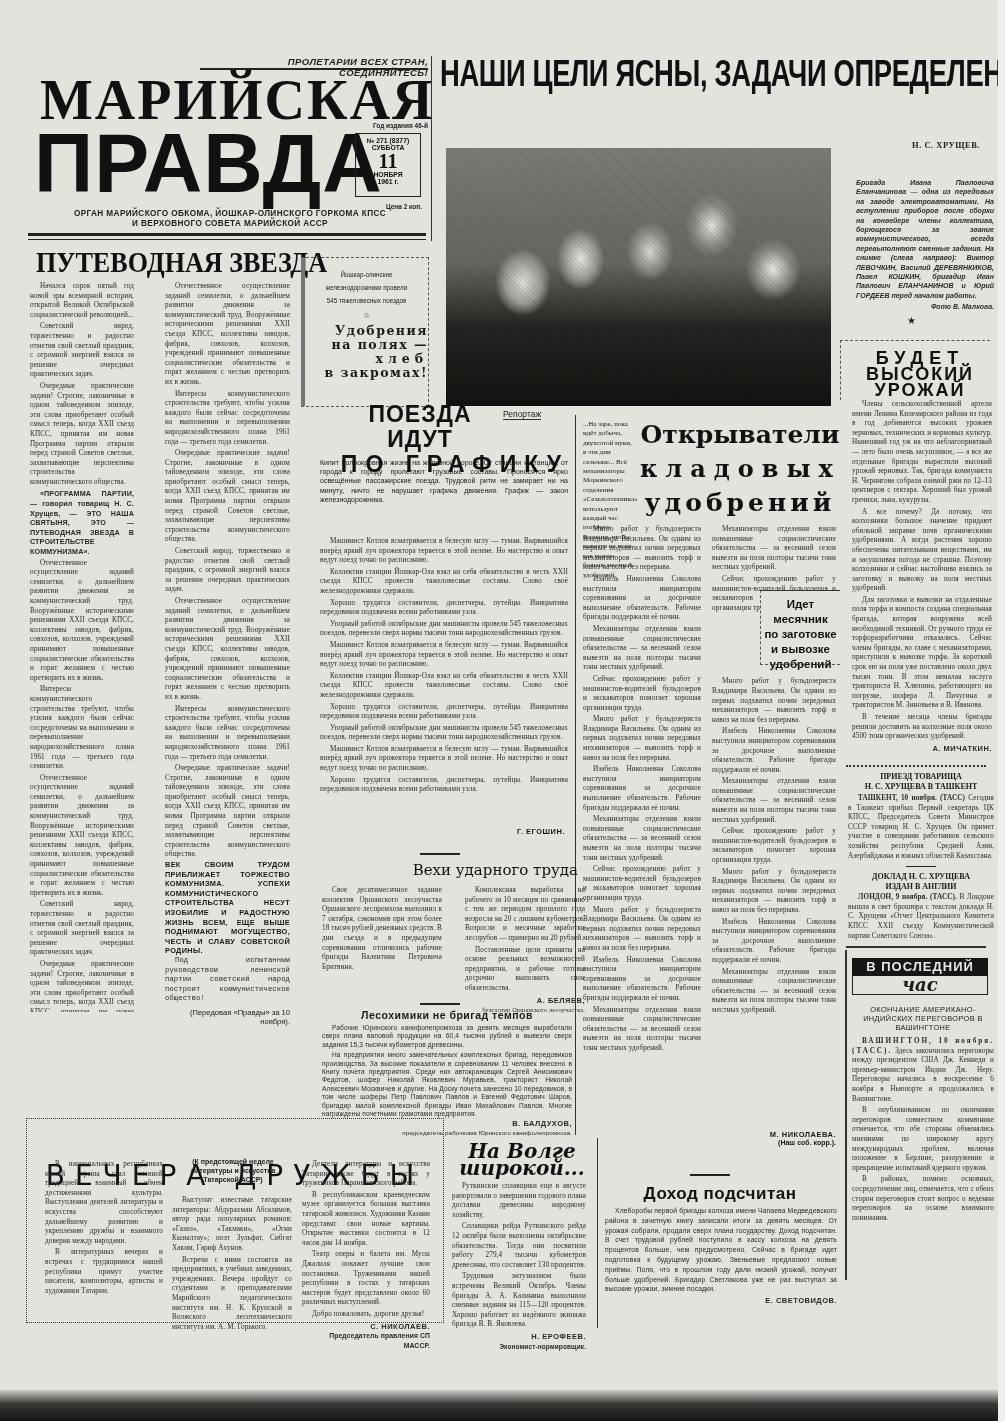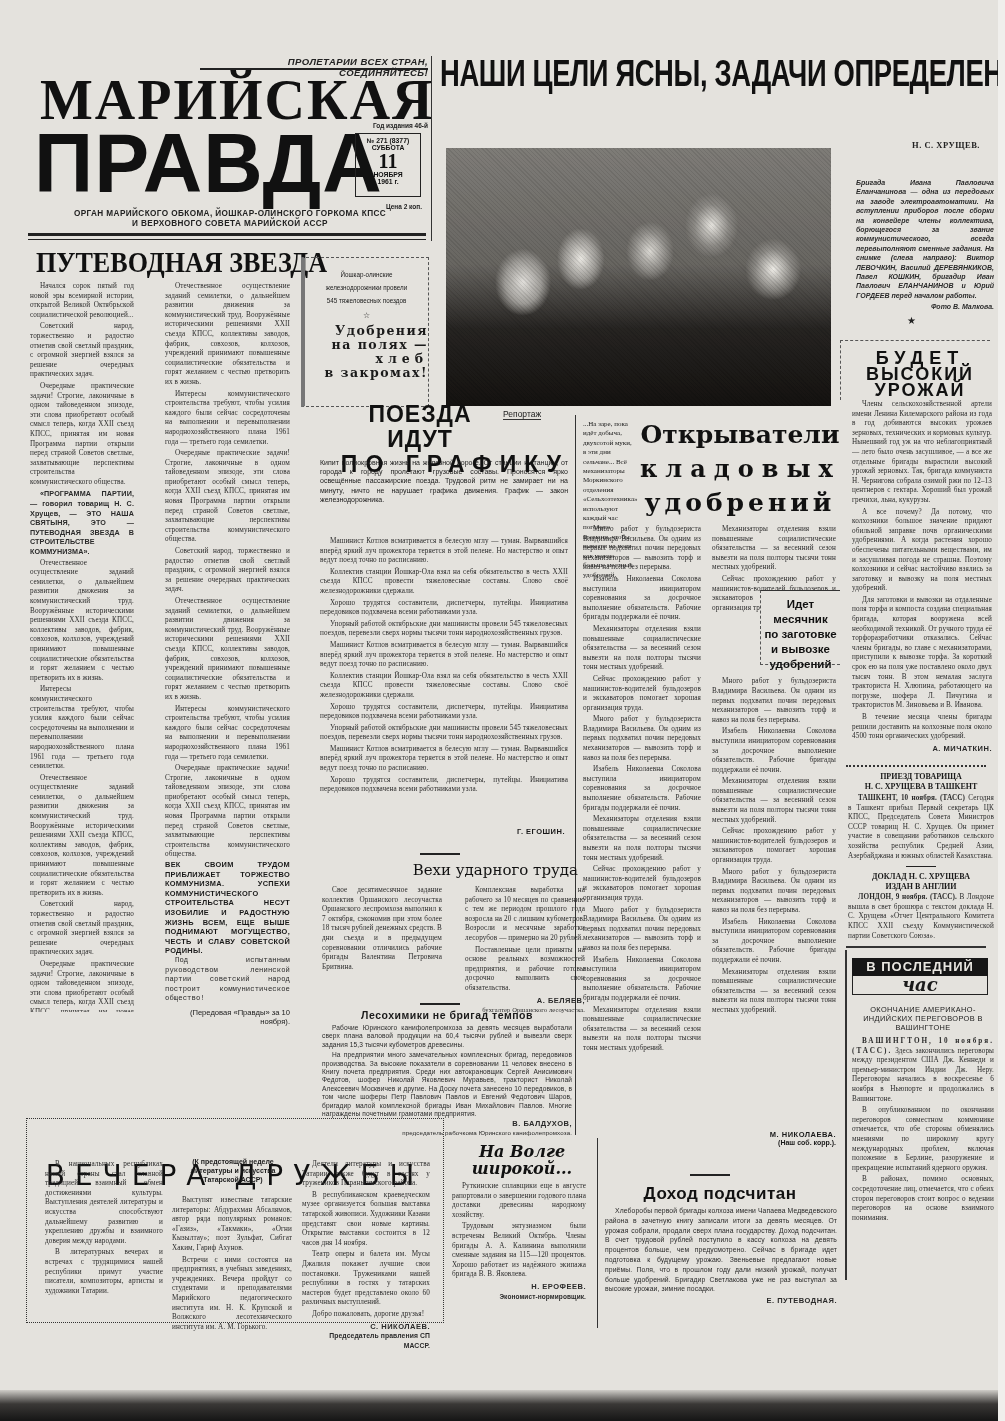--- a/index.html
+++ b/index.html
@@ -265,34 +265,35 @@
   </div>
   <div class="abs body-text" style="left:302px;top:1160px;width:128px;">
     <p>Деятели литературы и искусства Татарии также будут в гостях у тружеников Параньгинского района.</p>
     <p>В республиканском краеведческом музее организуется большая выставка татарской живописи. Художники Казани представят свои новые картины. Открытие выставки состоится в 12 часов дня 14 ноября.</p>
     <p>Театр оперы и балета им. Мусы Джалиля покажет лучшие свои постановки. Тружениками нашей республики в гостях у татарских мастеров будет представлено около 60 различных выступлений.</p>
     <p>Добро пожаловать, дорогие друзья!</p>
     <div class="sig">С. НИКОЛАЕВ.</div>
     <div style="font-family:'Liberation Sans',sans-serif;font-weight:bold;font-size:6.8px;text-align:right;">Председатель правления СП МАССР.</div>
   </div>
 
-  <div class="abs" style="left:452px;top:1143px;width:140px;text-align:center;font-family:'DejaVu Serif',serif;font-style:italic;font-weight:bold;font-size:16px;line-height:17px;color:#111;">
+  <div class="abs" style="left:452px;top:1143px;width:140px;text-align:center;font-family:'DejaVu Serif',serif;font-style:italic;font-weight:bold;font-size:20px;line-height:17px;color:#111;">
     <div>На Волге</div>
     <div>широкой...</div>
   </div>
   <div class="abs body-text" style="left:452px;top:1182px;width:134px;">
     <p>Руткинские сплавщики еще в августе рапортовали о завершении годового плана доставки древесины народному хозяйству.</p>
+    <p>Сплавщики рейда Руткинского рейда 12 октября были выполнены октябрьские обязательства. Тогда они посвятили работу 279,4 тысячи кубометров древесины, что составляет 130 процентов.</p>
     <p>Трудовым энтузиазмом были встречены Великий Октябрь. Члены бригады А. А. Калинина выполнили сменные задания на 115—120 процентов. Хорошо работает из надёжного экипажа бригада В. В. Яковлева.</p>
     <div class="sig">Н. ЕРОФЕЕВ.</div>
     <div style="font-family:'Liberation Sans',sans-serif;font-weight:bold;font-size:6.5px;text-align:right;">Экономист-нормировщик.</div>
   </div>
   <div class="vrule" style="left:597px;top:1138px;height:190px;"></div>
 
   <div class="rule" style="left:690px;top:1174px;width:40px;height:1.5px;"></div>
   <div class="abs" style="left:605px;top:1183px;width:230px;text-align:center;font-family:'Liberation Sans',sans-serif;font-weight:bold;font-size:17px;line-height:22px;color:#111;letter-spacing:0.5px;">Доход подсчитан</div>
   <div class="abs body-text" style="left:605px;top:1206px;width:232px;font-family:'Liberation Sans',sans-serif;font-size:6.8px;line-height:9.8px;">
     <p>Хлеборобы первой бригады колхоза имени Чапаева Медведевского района в зачетную книгу записали итоги за девять месяцев. От урожая собрали, продали сверх плана государству. Доход подсчитан. В счет трудовой рублей поступило в кассу колхоза на девять процентов больше, чем предусмотрено. Сейчас в бригаде идет подготовка к будущему урожаю. Звеньевые предлагают новые приёмы. Поля, что в прошлом году дали низкий урожай, получат больше удобрений. Бригадир Светлакова уже не раз выступал за высокие урожаи, зимние посадки.</p>
-    <div class="sig">Е. ПУТЕВОДНАЯ.</div>
+    <div class="sig">Е. СВЕТОВИДОВ.</div>
   </div>
 
   <div class="abs" style="left:0;top:1390px;width:1005px;height:31px;background:linear-gradient(180deg,#cfcdc8 0%,#3a3836 45%,#151515 100%);"></div>
   <div class="abs" style="left:998px;top:0;width:7px;height:1421px;background:#f0efec;"></div>
 </div>
 
 </body></html>

